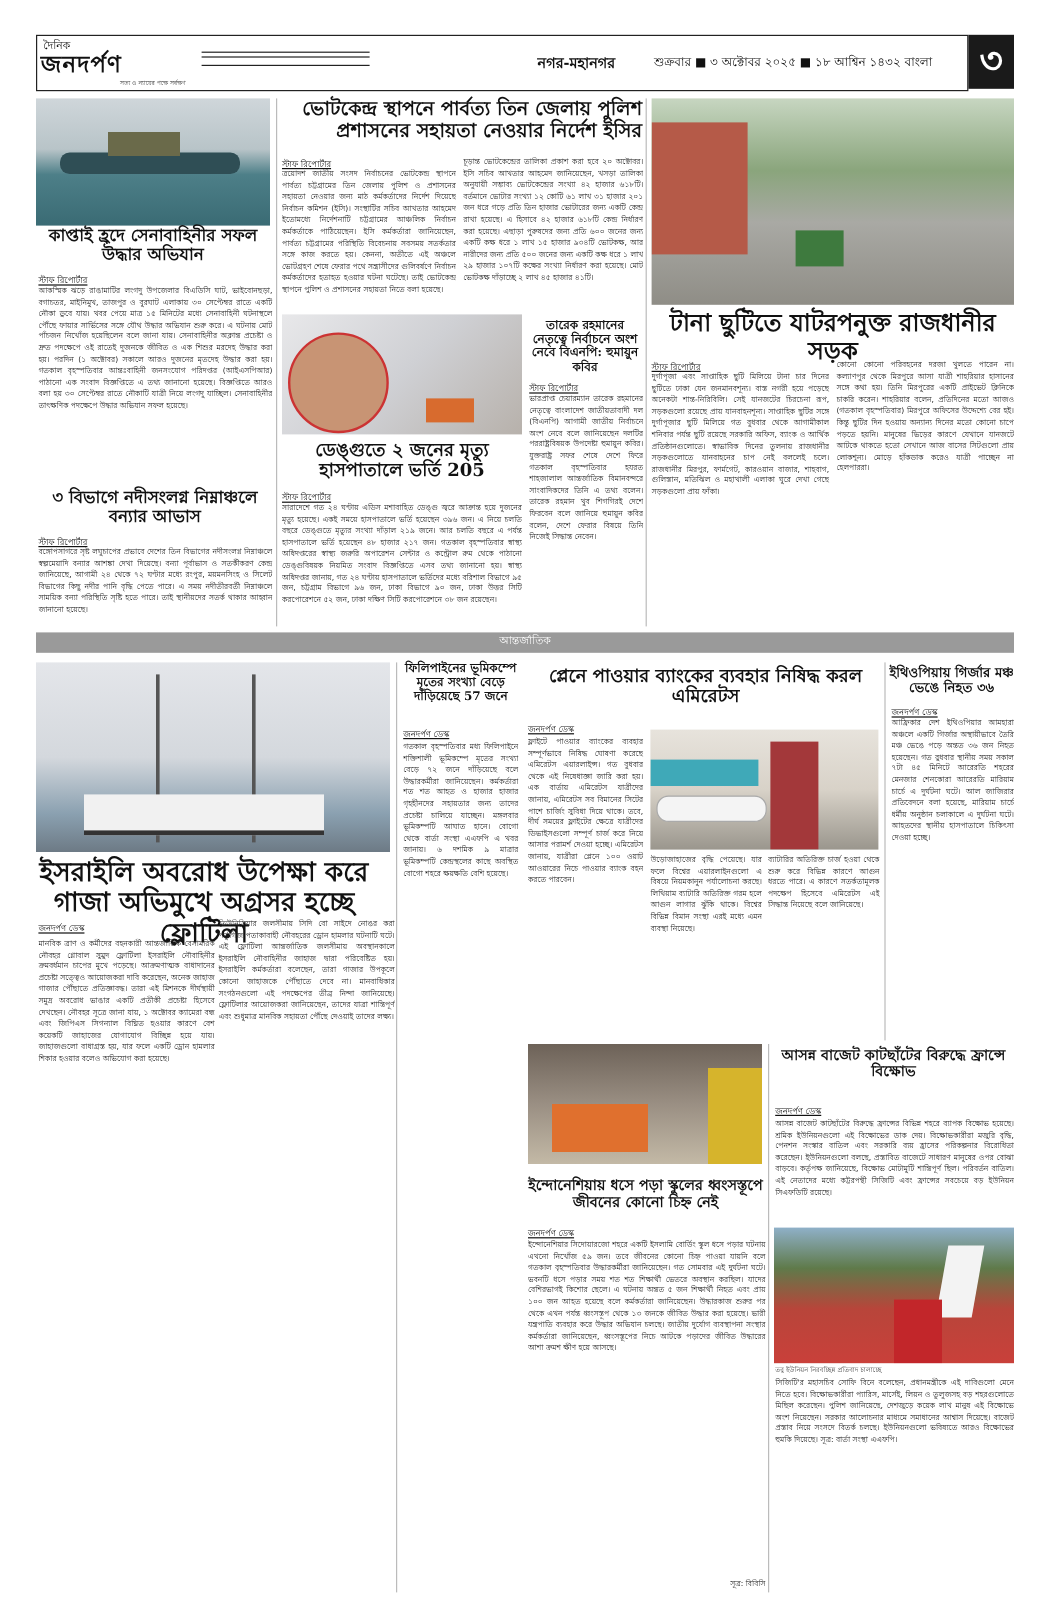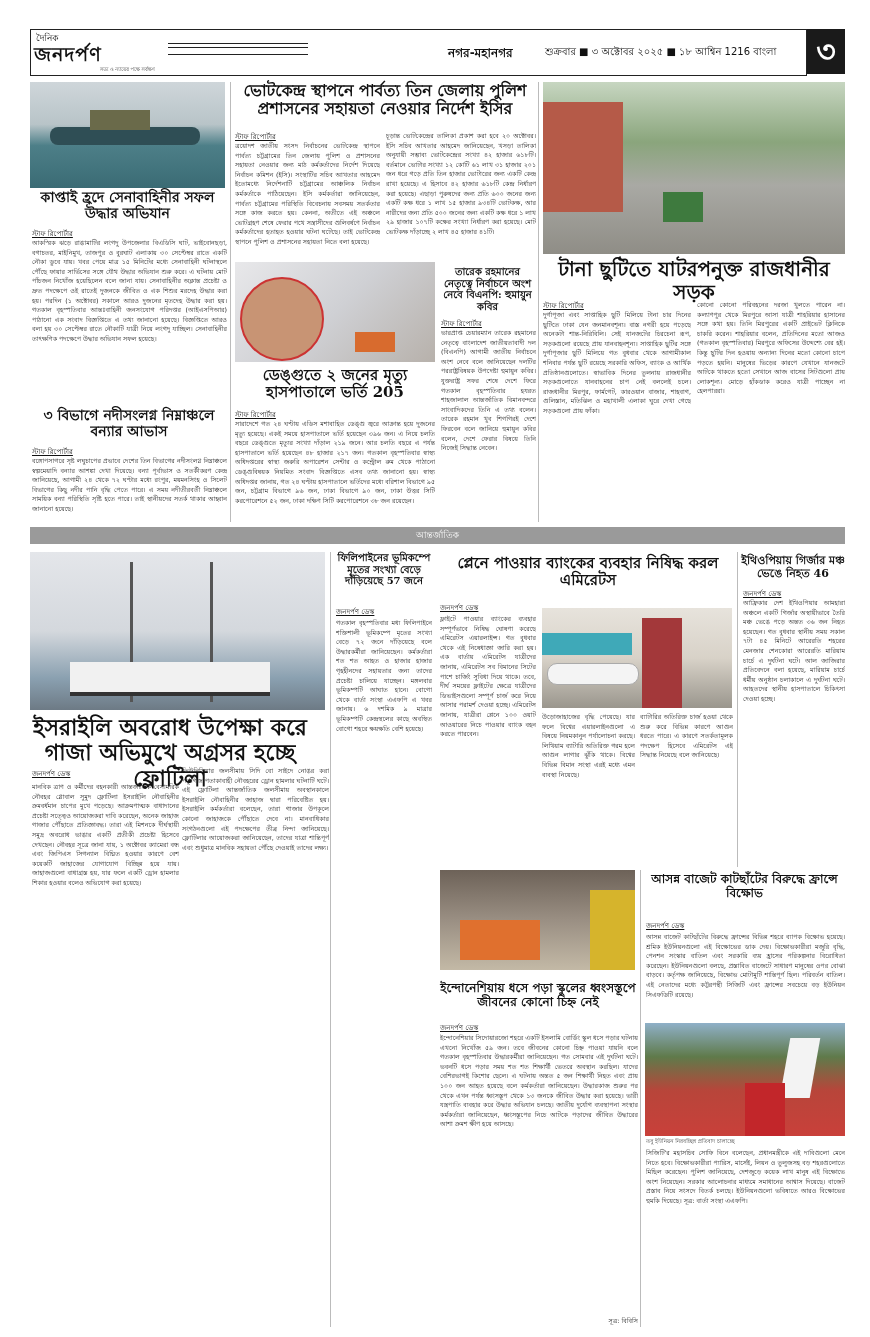--- a/index.html
+++ b/index.html
@@ -26,38 +26,38 @@
 <body>
 
 <div class="abs masthead"></div>
 <div class="abs logo-small">দৈনিক</div>
 <div class="abs logo">জনদর্পণ</div>
 <div class="abs tagline">সত্য ও ন্যায়ের পক্ষে সর্বক্ষণ</div>
 <div class="abs rules" style="left:168px;top:43px;width:140px;"></div>
 <div class="abs section">নগর-মহানগর</div>
 <div class="abs rules" style="left:540px;top:43px;width:0px;"></div>
 <div class="abs rules" style="left:440px;top:43px;width:0;"></div>
-<div class="abs dateline">শুক্রবার ■ ৩ অক্টোবর ২০২৫ ■ ১৮ আশ্বিন 1216 বাংলা</div>
+<div class="abs dateline">শুক্রবার ■ ৩ অক্টোবর ২০২৫ ■ ১৮ আশ্বিন ১৪৩২ বাংলা</div>
 <div class="abs pagebox">৩</div>
 
 <div class="abs photo" style="left:30px;top:82px;width:195px;height:106px;background:linear-gradient(180deg,#cfd6da 0%,#b8c4c8 40%,#4d7f88 60%,#3a6b74 100%);">
   <div class="abs" style="left:20px;top:45px;width:150px;height:18px;background:#2f4e55;border-radius:8px;"></div>
   <div class="abs" style="left:60px;top:28px;width:60px;height:20px;background:#6a6a4a;"></div>
 </div>
 <div class="abs hl" style="left:30px;top:189px;width:195px;font-size:14px;">কাপ্তাই হ্রদে সেনাবাহিনীর সফল উদ্ধার অভিযান</div>
 <div class="abs byline" style="left:32px;top:228px;">স্টাফ রিপোর্টার</div>
 <div class="abs body" style="left:32px;top:238px;width:195px;height:160px;">আকস্মিক ঝড়ে রাঙামাটির লংগদু উপজেলার বিএডিসি ঘাট, ভাইবোনছড়া, বগাচতর, মাইনিমুখ, তাজপুর ও বুরঘাট এলাকায় ৩০ সেপ্টেম্বর রাতে একটি নৌকা ডুবে যায়। খবর পেয়ে মাত্র ১৫ মিনিটের মধ্যে সেনাবাহিনী ঘটনাস্থলে পৌঁছে ফায়ার সার্ভিসের সঙ্গে যৌথ উদ্ধার অভিযান শুরু করে। এ ঘটনায় মোট পাঁচজন নিখোঁজ হয়েছিলেন বলে জানা যায়। সেনাবাহিনীর অক্লান্ত প্রচেষ্টা ও দ্রুত পদক্ষেপে ওই রাতেই দুজনকে জীবিত ও এক শিশুর মরদেহ উদ্ধার করা হয়। পরদিন (১ অক্টোবর) সকালে আরও দুজনের মৃতদেহ উদ্ধার করা হয়। গতকাল বৃহস্পতিবার আন্তঃবাহিনী জনসংযোগ পরিদপ্তর (আইএসপিআর) পাঠানো এক সংবাদ বিজ্ঞপ্তিতে এ তথ্য জানানো হয়েছে। বিজ্ঞপ্তিতে আরও বলা হয় ৩০ সেপ্টেম্বর রাতে নৌকাটি যাত্রী নিয়ে লংগদু যাচ্ছিল। সেনাবাহিনীর তাৎক্ষণিক পদক্ষেপে উদ্ধার অভিযান সফল হয়েছে।</div>
 
 <div class="abs hl" style="left:30px;top:407px;width:198px;font-size:14px;">৩ বিভাগে নদীসংলগ্ন নিম্নাঞ্চলে বন্যার আভাস</div>
 <div class="abs byline" style="left:32px;top:446px;">স্টাফ রিপোর্টার</div>
 <div class="abs body" style="left:32px;top:456px;width:195px;height:66px;">বঙ্গোপসাগরে সৃষ্ট লঘুচাপের প্রভাবে দেশের তিন বিভাগের নদীসংলগ্ন নিম্নাঞ্চলে স্বল্পমেয়াদি বন্যার আশঙ্কা দেখা দিয়েছে। বন্যা পূর্বাভাস ও সতর্কীকরণ কেন্দ্র জানিয়েছে, আগামী ২৪ থেকে ৭২ ঘণ্টার মধ্যে রংপুর, ময়মনসিংহ ও সিলেট বিভাগের কিছু নদীর পানি বৃদ্ধি পেতে পারে। এ সময় নদীতীরবর্তী নিম্নাঞ্চলে সাময়িক বন্যা পরিস্থিতি সৃষ্টি হতে পারে। তাই স্থানীয়দের সতর্ক থাকার আহ্বান জানানো হয়েছে।</div>
 
 <div class="abs vline" style="left:230px;top:82px;height:440px;"></div>
 
-<div class="abs hl" style="left:235px;top:82px;width:300px;font-size:16px;">ভোটকেন্দ্র স্থাপনে পার্বত্য তিন জেলায় পুলিশ প্রশাসনের সহায়তা নেওয়ার নির্দেশ ইসির</div>
+<div class="abs hl" style="left:235px;top:82px;width:300px;font-size:16px;text-align:right;">ভোটকেন্দ্র স্থাপনে পার্বত্য তিন জেলায় পুলিশ প্রশাসনের সহায়তা নেওয়ার নির্দেশ ইসির</div>
 <div class="abs byline" style="left:235px;top:131px;">স্টাফ রিপোর্টার</div>
 <div class="abs body" style="left:235px;top:141px;width:145px;height:115px;">ত্রয়োদশ জাতীয় সংসদ নির্বাচনের ভোটকেন্দ্র স্থাপনে পার্বত্য চট্টগ্রামের তিন জেলায় পুলিশ ও প্রশাসনের সহায়তা নেওয়ার জন্য মাঠ কর্মকর্তাদের নির্দেশ দিয়েছে নির্বাচন কমিশন (ইসি)। সংস্থাটির সচিব আখতার আহমেদ ইতোমধ্যে নির্দেশনাটি চট্টগ্রামের আঞ্চলিক নির্বাচন কর্মকর্তাকে পাঠিয়েছেন। ইসি কর্মকর্তারা জানিয়েছেন, পার্বত্য চট্টগ্রামের পরিস্থিতি বিবেচনায় সবসময় সতর্কতার সঙ্গে কাজ করতে হয়। কেননা, অতীতে এই অঞ্চলে ভোটগ্রহণ শেষে ফেরার পথে সন্ত্রাসীদের গুলিবর্ষণে নির্বাচন কর্মকর্তাদের হতাহত হওয়ার ঘটনা ঘটেছে। তাই ভোটকেন্দ্র স্থাপনে পুলিশ ও প্রশাসনের সহায়তা নিতে বলা হয়েছে।</div>
 <div class="abs body" style="left:386px;top:131px;width:150px;height:125px;">চূড়ান্ত ভোটকেন্দ্রের তালিকা প্রকাশ করা হবে ২০ অক্টোবর। ইসি সচিব আখতার আহমেদ জানিয়েছেন, খসড়া তালিকা অনুযায়ী সম্ভাব্য ভোটকেন্দ্রের সংখ্যা ৪২ হাজার ৬১৮টি। বর্তমানে ভোটার সংখ্যা ১২ কোটি ৬১ লাখ ৩১ হাজার ২০১ জন ধরে গড়ে প্রতি তিন হাজার ভোটারের জন্য একটি কেন্দ্র রাখা হয়েছে। এ হিসাবে ৪২ হাজার ৬১৮টি কেন্দ্র নির্ধারণ করা হয়েছে। এছাড়া পুরুষদের জন্য প্রতি ৬০০ জনের জন্য একটি কক্ষ ধরে ১ লাখ ১৫ হাজার ৯৩৪টি ভোটকক্ষ, আর নারীদের জন্য প্রতি ৫০০ জনের জন্য একটি কক্ষ ধরে ১ লাখ ২৯ হাজার ১০৭টি কক্ষের সংখ্যা নির্ধারণ করা হয়েছে। মোট ভোটকক্ষ দাঁড়াচ্ছে ২ লাখ ৪৫ হাজার ৪১টি।</div>
 
 <div class="abs photo" style="left:235px;top:262px;width:200px;height:100px;background:linear-gradient(135deg,#e8e8ea 0%,#cfd0d4 50%,#b7b1ab 100%);">
   <div class="abs" style="left:5px;top:15px;width:80px;height:80px;border-radius:50%;background:#c89474;border:2px solid #c33;"></div>
   <div class="abs" style="left:120px;top:70px;width:40px;height:20px;background:#d86b2e;"></div>
 </div>
 <div class="abs hl" style="left:235px;top:367px;width:200px;font-size:15px;">ডেঙ্গুতে ২ জনের মৃত্যু হাসপাতালে ভর্তি 205</div>
 <div class="abs byline" style="left:235px;top:409px;">স্টাফ রিপোর্টার</div>
@@ -101,21 +101,21 @@
 <div class="abs body" style="left:440px;top:614px;width:96px;height:250px;">ফ্লাইটে পাওয়ার ব্যাংকের ব্যবহার সম্পূর্ণভাবে নিষিদ্ধ ঘোষণা করেছে এমিরেটস এয়ারলাইন্স। গত বুধবার থেকে এই নিষেধাজ্ঞা জারি করা হয়। এক বার্তায় এমিরেটস যাত্রীদের জানায়, এমিরেটস সব বিমানের সিটের পাশে চার্জিং সুবিধা দিয়ে থাকে। তবে, দীর্ঘ সময়ের ফ্লাইটের ক্ষেত্রে যাত্রীদের ডিভাইসগুলো সম্পূর্ণ চার্জ করে নিয়ে আসার পরামর্শ দেওয়া হচ্ছে। এমিরেটস জানায়, যাত্রীরা প্লেনে ১০০ ওয়াট আওয়ারের নিচে পাওয়ার ব্যাংক বহন করতে পারবেন।</div>
 <div class="abs photo" style="left:542px;top:608px;width:190px;height:100px;background:linear-gradient(180deg,#e7e3dc 0%,#d8d2c8 50%,#9a968d 100%);">
   <div class="abs" style="left:0;top:25px;width:90px;height:22px;background:#3fa9b8;"></div>
   <div class="abs" style="left:5px;top:55px;width:90px;height:20px;background:#f4f4f4;border-radius:10px;border:1px solid #aaa;"></div>
   <div class="abs" style="left:100px;top:10px;width:40px;height:90px;background:#a3383a;"></div>
 </div>
 <div class="abs body" style="left:542px;top:712px;width:93px;height:155px;">উড়োজাহাজের বৃদ্ধি পেয়েছে। যার ফলে বিশ্বের এয়ারলাইনগুলো এ বিষয়ে নিয়মকানুন পর্যালোচনা করছে। লিথিয়াম ব্যাটারি অতিরিক্ত গরম হলে আগুন লাগার ঝুঁকি থাকে। বিশ্বের বিভিন্ন বিমান সংস্থা এরই মধ্যে এমন ব্যবস্থা নিয়েছে।</div>
 <div class="abs body" style="left:640px;top:712px;width:93px;height:155px;">ব্যাটারির অতিরিক্ত চার্জ হওয়া থেকে শুরু করে বিভিন্ন কারণে আগুন ধরতে পারে। এ কারণে সতর্কতামূলক পদক্ষেপ হিসেবে এমিরেটস এই সিদ্ধান্ত নিয়েছে বলে জানিয়েছে।</div>
 
 <div class="abs vline" style="left:737px;top:552px;height:315px;"></div>
-<div class="abs hl" style="left:741px;top:555px;width:104px;font-size:11px;">ইথিওপিয়ায় গির্জার মঞ্চ ভেঙে নিহত 46</div>
+<div class="abs hl" style="left:741px;top:555px;width:104px;font-size:11px;">ইথিওপিয়ায় গির্জার মঞ্চ ভেঙে নিহত ৩৬</div>
 <div class="abs byline" style="left:743px;top:588px;">জনদর্পণ ডেস্ক</div>
 <div class="abs body" style="left:743px;top:598px;width:102px;height:268px;">আফ্রিকার দেশ ইথিওপিয়ার আমহারা অঞ্চলে একটি গির্জার অস্থায়ীভাবে তৈরি মঞ্চ ভেঙে পড়ে অন্তত ৩৬ জন নিহত হয়েছেন। গত বুধবার স্থানীয় সময় সকাল ৭টা ৪৫ মিনিটে আরেরতি শহরের মেনজার শেনকোরা আরেরতি মারিয়াম চার্চে এ দুর্ঘটনা ঘটে। আল জাজিরার প্রতিবেদনে বলা হয়েছে, মারিয়াম চার্চে ধর্মীয় অনুষ্ঠান চলাকালে এ দুর্ঘটনা ঘটে। আহতদের স্থানীয় হাসপাতালে চিকিৎসা দেওয়া হচ্ছে।</div>
 
 <div class="abs photo" style="left:440px;top:870px;width:195px;height:100px;background:linear-gradient(180deg,#6d6258 0%,#9a8f83 50%,#c3b9a6 100%);">
   <div class="abs" style="left:20px;top:50px;width:80px;height:40px;background:#e0702e;"></div>
   <div class="abs" style="left:150px;top:20px;width:45px;height:80px;background:#d6b42c;"></div>
 </div>
 <div class="abs hl" style="left:438px;top:982px;width:200px;font-size:12px;">ইন্দোনেশিয়ায় ধসে পড়া স্কুলের ধ্বংসস্তূপে জীবনের কোনো চিহ্ন নেই</div>
 <div class="abs byline" style="left:440px;top:1022px;">জনদর্পণ ডেস্ক</div>
 <div class="abs body" style="left:440px;top:1033px;width:198px;height:280px;">ইন্দোনেশিয়ার সিদোয়ারজো শহরে একটি ইসলামি বোর্ডিং স্কুল ধসে পড়ার ঘটনায় এখনো নিখোঁজ ৫৯ জন। তবে জীবনের কোনো চিহ্ন পাওয়া যায়নি বলে গতকাল বৃহস্পতিবার উদ্ধারকর্মীরা জানিয়েছেন। গত সোমবার এই দুর্ঘটনা ঘটে। ভবনটি ধসে পড়ার সময় শত শত শিক্ষার্থী ভেতরে অবস্থান করছিল। যাদের বেশিরভাগই কিশোর ছেলে। এ ঘটনায় অন্তত ৫ জন শিক্ষার্থী নিহত এবং প্রায় ১০০ জন আহত হয়েছে বলে কর্মকর্তারা জানিয়েছেন। উদ্ধারকাজ শুরুর পর থেকে এখন পর্যন্ত ধ্বংসস্তূপ থেকে ১৩ জনকে জীবিত উদ্ধার করা হয়েছে। ভারী যন্ত্রপাতি ব্যবহার করে উদ্ধার অভিযান চলছে। জাতীয় দুর্যোগ ব্যবস্থাপনা সংস্থার কর্মকর্তারা জানিয়েছেন, ধ্বংসস্তূপের নিচে আটকে পড়াদের জীবিত উদ্ধারের আশা ক্রমশ ক্ষীণ হয়ে আসছে।</div>

